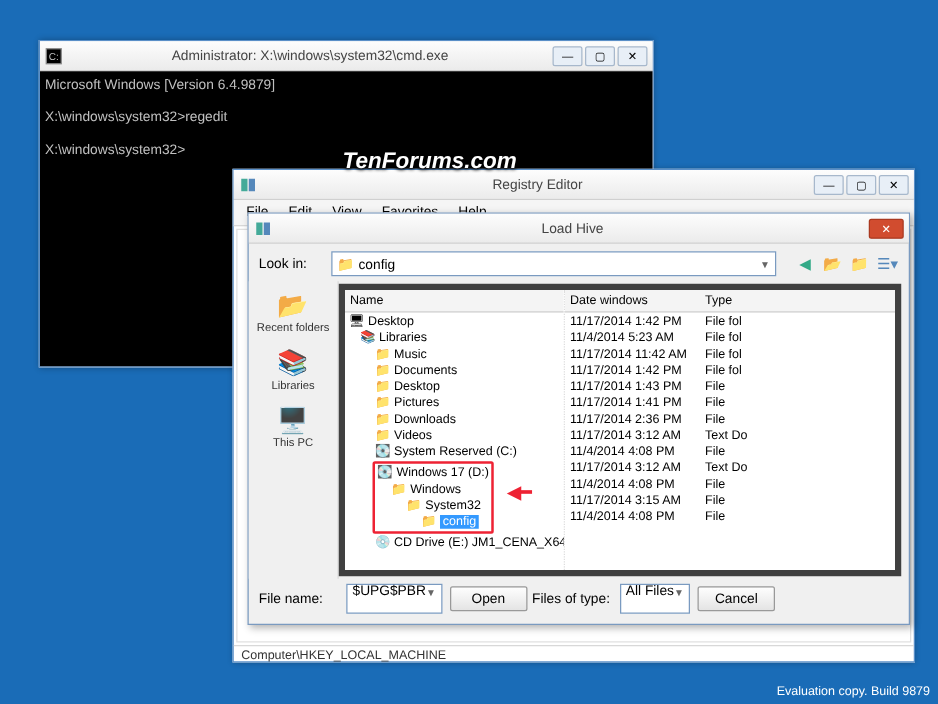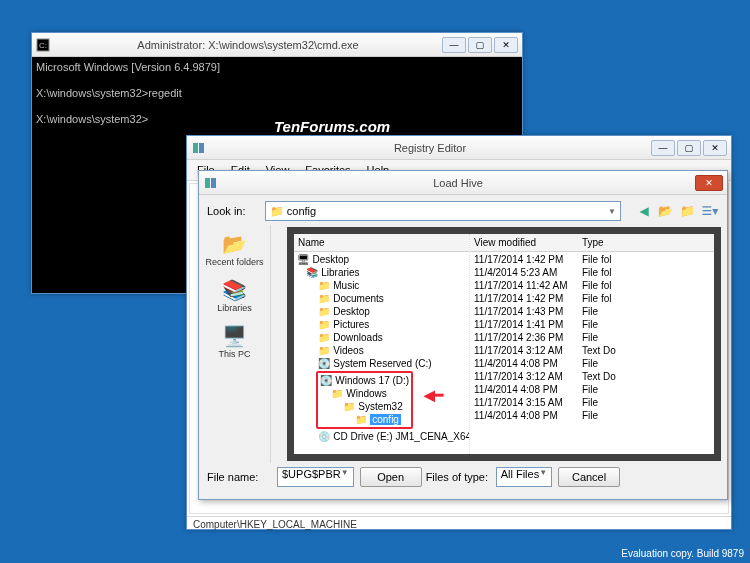--- a/index.html
+++ b/index.html
@@ -32,42 +32,42 @@
 #loadhive .lookin-label { width: 44px; }
 #loadhive .lookin-combo { flex: 1; height: 20px; border: 1px solid #7a9ac0; background: #fff; font-size: 11px; padding: 0 4px; display: flex; align-items: center; justify-content: space-between; }
 #loadhive .tbicons { display: flex; gap: 4px; }
 #loadhive .tbicons span { width: 18px; height: 18px; display: inline-flex; align-items: center; justify-content: center; font-size: 12px; cursor: pointer; }
 
 #loadhive .main { display: flex; height: 238px; }
 #loadhive .places { width: 72px; background: #f0f0f0; border-right: 1px solid #d8d8d8; display: flex; flex-direction: column; align-items: center; padding: 6px 0; gap: 10px; }
 #loadhive .place { display: flex; flex-direction: column; align-items: center; font-size: 9px; color: #333; cursor: pointer; }
 #loadhive .place .picon { width: 28px; height: 26px; display: flex; align-items: center; justify-content: center; font-size: 20px; }
 
-#loadhive .filelist { flex: 1; background: #fff; border: 7px solid #404040; margin: 2px 6px 2px 16px; overflow: hidden; display: flex; font-size: 10px; }
+#loadhive .filelist { flex: 1; background: #fff; border: 5px solid #404040; margin: 2px 6px 2px 0; overflow: hidden; display: flex; font-size: 10px; }
 #loadhive .treecol { width: 176px; border-right: 1px dotted #ddd; overflow: hidden; }
 #loadhive .tree-hdr { background: #f4f4f4; border-bottom: 1px solid #d0d0d0; padding: 3px 4px; font-size: 10px; }
 #loadhive .tree { padding: 1px 2px; line-height: 13px; font-size: 10px; }
 #loadhive .tree .node { white-space: nowrap; padding: 0 1px; }
 #loadhive .tree .sel { background: #3399ff; color: #fff; padding: 0 2px; }
 #loadhive .redbox { border: 2px solid #e23; border-radius: 2px; padding: 1px; margin: 1px 0; display: inline-block; position: relative; }
 #loadhive .redarrow { color: #e23; font-size: 14px; position: absolute; right: -32px; top: 16px; font-weight: bold; }
 
 #loadhive .datecol { width: 108px; }
 #loadhive .typecol { flex: 1; }
 #loadhive .col-hdr { background: #f4f4f4; border-bottom: 1px solid #d0d0d0; padding: 3px 4px; font-size: 10px; }
 #loadhive .col-body { padding: 1px 4px; line-height: 13px; font-size: 10px; }
 #loadhive .col-body div { white-space: nowrap; overflow: hidden; }
 
 #loadhive .bottom { padding: 4px 8px; display: flex; flex-direction: row; gap: 4px; font-size: 11px; }
 #loadhive .brow { display: flex; align-items: center; gap: 6px; }
 #loadhive .blabel { width: 64px; }
-#loadhive .bcombo { flex: 1; height: 20px; border: 1px solid #7a9ac0; background: #fff; font-size: 11px; padding: 0 4px; display: flex; align-items: flex-start; justify-content: space-between; }
+#loadhive .bcombo { flex: 1; height: 20px; border: 1px solid #7a9ac0; background: #fff; font-size: 11px; padding: 11px 4px; display: flex; align-items: flex-end; justify-content: space-between; }
 #loadhive .bbtn { width: 62px; height: 20px; border: 1px solid #999; background: linear-gradient(#fefefe,#e4e4e4); border-radius: 2px; font-size: 11px; cursor: pointer; }
 
-.watermark { position: absolute; left: 274px; top: 118px; font-family: 'Segoe UI', sans-serif; font-size: 15px; font-weight: bold; font-style: italic; color: #fff; text-shadow: 1px 1px 3px #000, -1px -1px 3px #000, 1px -1px 3px #000, -1px 1px 3px #000; pointer-events: none; z-index: 999; }
+.watermark { position: absolute; left: 274px; top: 118px; font-family: 'Segoe UI', sans-serif; font-size: 18px; font-weight: bold; font-style: italic; color: #fff; text-shadow: 1px 1px 3px #000, -1px -1px 3px #000, 1px -1px 3px #000, -1px 1px 3px #000; pointer-events: none; z-index: 999; }
 .eval { position: absolute; right: 6px; bottom: 4px; color: #fff; font-size: 10px; }
 
 .fldr { color: #e8b847; }
 .chv { font-size: 8px; color: #666; }
 </style>
 </head>
 <body>
 
 <div id="cmd" class="window">
   <div class="titlebar">
@@ -177,21 +177,21 @@
             <div class="node" style="padding-left:12px"><span class="fldr">📁</span> <span>Windows</span></div>
             <div class="node" style="padding-left:24px"><span class="fldr">📁</span> <span>System32</span></div>
             <div class="node" style="padding-left:36px"><span class="fldr">📁</span> <span class="sel">config</span></div>
             <span class="redarrow">◀━</span>
           </span></div>
           <div class="node" style="padding-left:22px">💿 <span>CD Drive (E:) JM1_CENA_X64FREV_EN-US_</span></div>
 
         </div>
       </div>
       <div class="datecol">
-        <div class="col-hdr">View modified</div>
+        <div class="col-hdr">Date windows</div>
         <div class="col-body" id="dates">
             <div>11/17/2014 1:42 PM</div>
             <div>11/4/2014 5:23 AM</div>
             <div>11/17/2014 11:42 AM</div>
             <div>11/17/2014 1:42 PM</div>
             <div>11/17/2014 1:43 PM</div>
             <div>11/17/2014 1:41 PM</div>
             <div>11/17/2014 2:36 PM</div>
             <div>11/17/2014 3:12 AM</div>
             <div>11/4/2014 4:08 PM</div>

